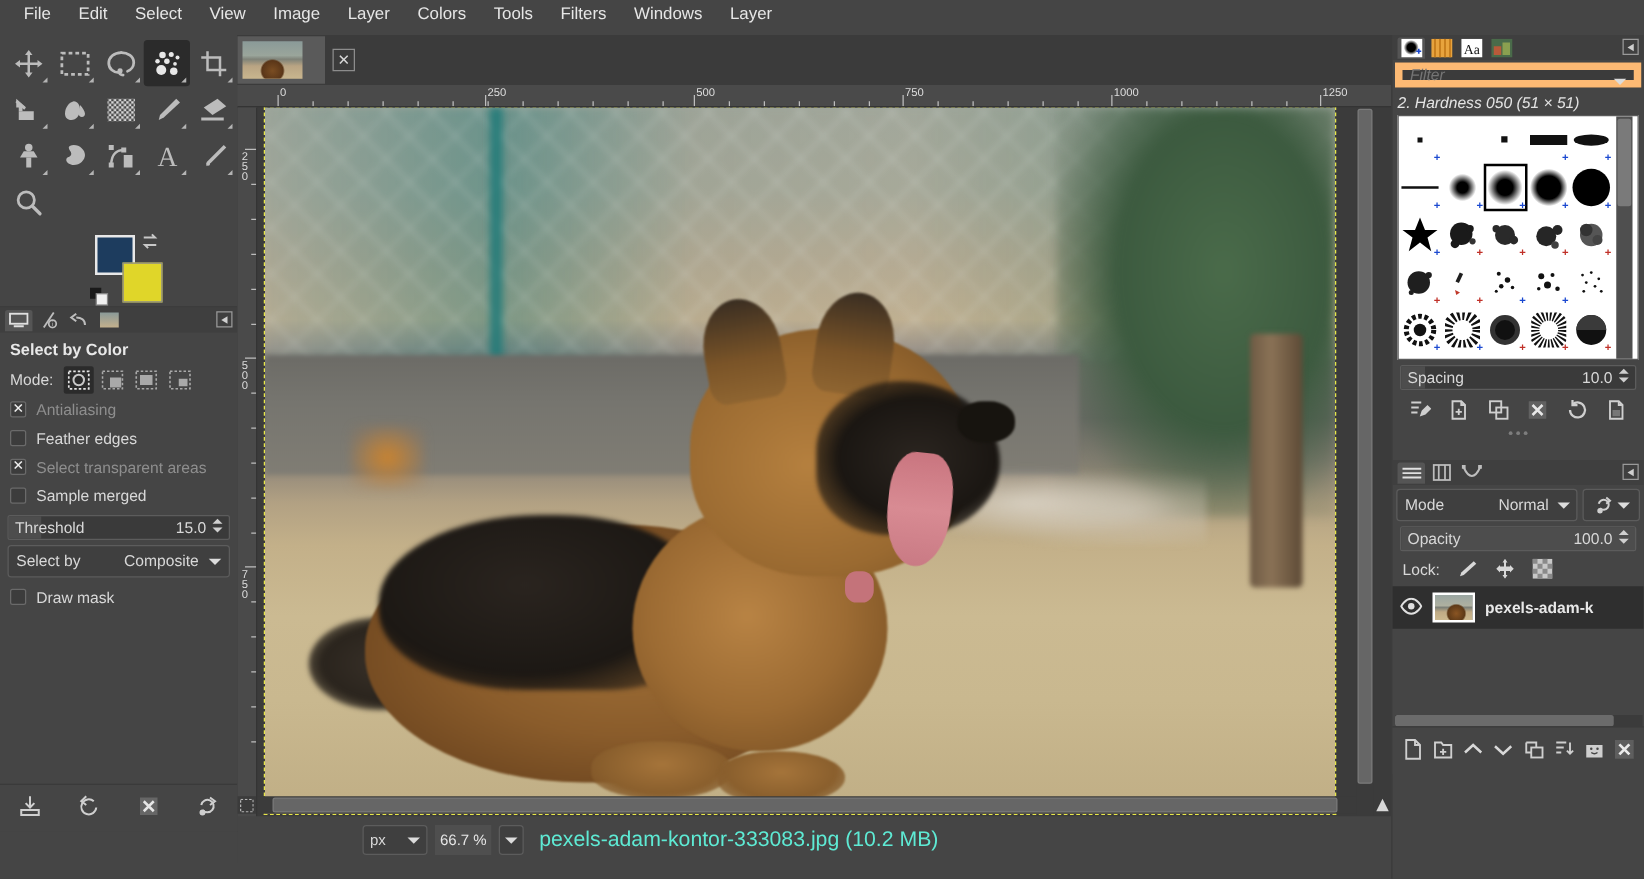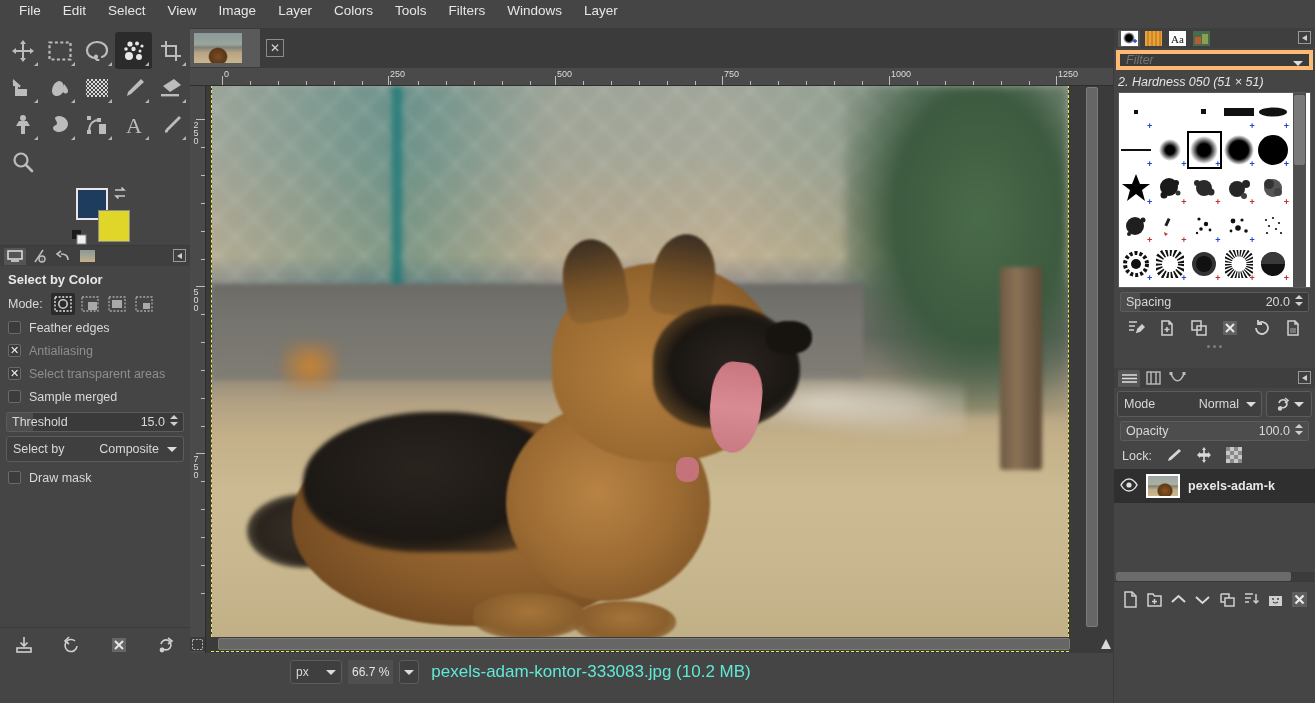--- a/index.html
+++ b/index.html
@@ -365,21 +365,21 @@
   }
   .status-text { font-size: 17px; color: #5eead4; margin-left: 6px; }
 
   
   .rightdock {
     position: absolute; top: 28px; left: 1113px; width: 202px; height: 675px;
     background: #454545; border-left: 1px solid #3a3a3a;
   }
   .brush-dock { height: 340px; position: relative; }
   .filter-row {
-    margin: 2px 2px; height: 20px; background: #3b3b3b; border: 4px solid #fdba74;
+    margin: 2px 2px; height: 20px; background: #3b3b3b; border: 6px solid #fdba74;
     display: flex; align-items: center; padding: 0 6px; position: relative;
   }
   .filter-row input {
     background: transparent; border: none; outline: none; color: #9b9b9b;
     font-size: 12.5px; font-style: italic; width: 160px;
     font-family: "Liberation Sans", sans-serif;
   }
   .filter-row .chev { position: absolute; right: 6px; top: 7px; }
   .brush-name {
     font-size: 12.5px; font-style: italic; color: #e4e4e4; padding: 3px 4px 3px 4px;
@@ -680,26 +680,26 @@
         <span class="mode-btn">
           <svg width="18" height="16" viewBox="0 0 18 16">
               <rect x="1" y="1" width="16" height="14" fill="none" stroke="#a9a9a9" stroke-width="1.3" stroke-dasharray="2 1.6"></rect>
               <rect x="8" y="7" width="7" height="6" fill="#a9a9a9"></rect>
             </svg>
         </span>
       </span>
     </div>
 
     <div class="check-row">
+      <span class="chk on"></span>
+      <span class="chk-label dim">Antialiasing</span>
+    </div>
+    <div class="check-row">
       <span class="chk"></span>
       <span class="chk-label">Feather edges</span>
-    </div>
-    <div class="check-row">
-      <span class="chk on"></span>
-      <span class="chk-label dim">Antialiasing</span>
     </div>
     <div class="check-row">
       <span class="chk on"></span>
       <span class="chk-label dim">Select transparent areas</span>
     </div>
     <div class="check-row">
       <span class="chk"></span>
       <span class="chk-label">Sample merged</span>
     </div>
 
@@ -1138,21 +1138,21 @@
         </div>
         <div class="brush-scroll">
           <div class="brush-scroll-thumb"></div>
         </div>
       </div>
 
 
       <div class="slider-field">
         <span class="slider-fill" style="width:10%"></span>
         <span class="sf-label">Spacing</span>
-        <span class="sf-val">20.0</span>
+        <span class="sf-val">10.0</span>
         <span class="spin"></span>
       </div>
 
       <div class="icon-row">
         <span>
           <svg width="18" height="18" viewBox="0 0 18 18" fill="none" stroke="#cfcfcf" stroke-width="1.5">
               <path d="M2 3h8M2 7h6M2 11h5"></path>
               <path d="M11 10 L15 6 L17 8 L13 12 L10 13z" fill="#cfcfcf"></path>
             </svg>
         </span>

